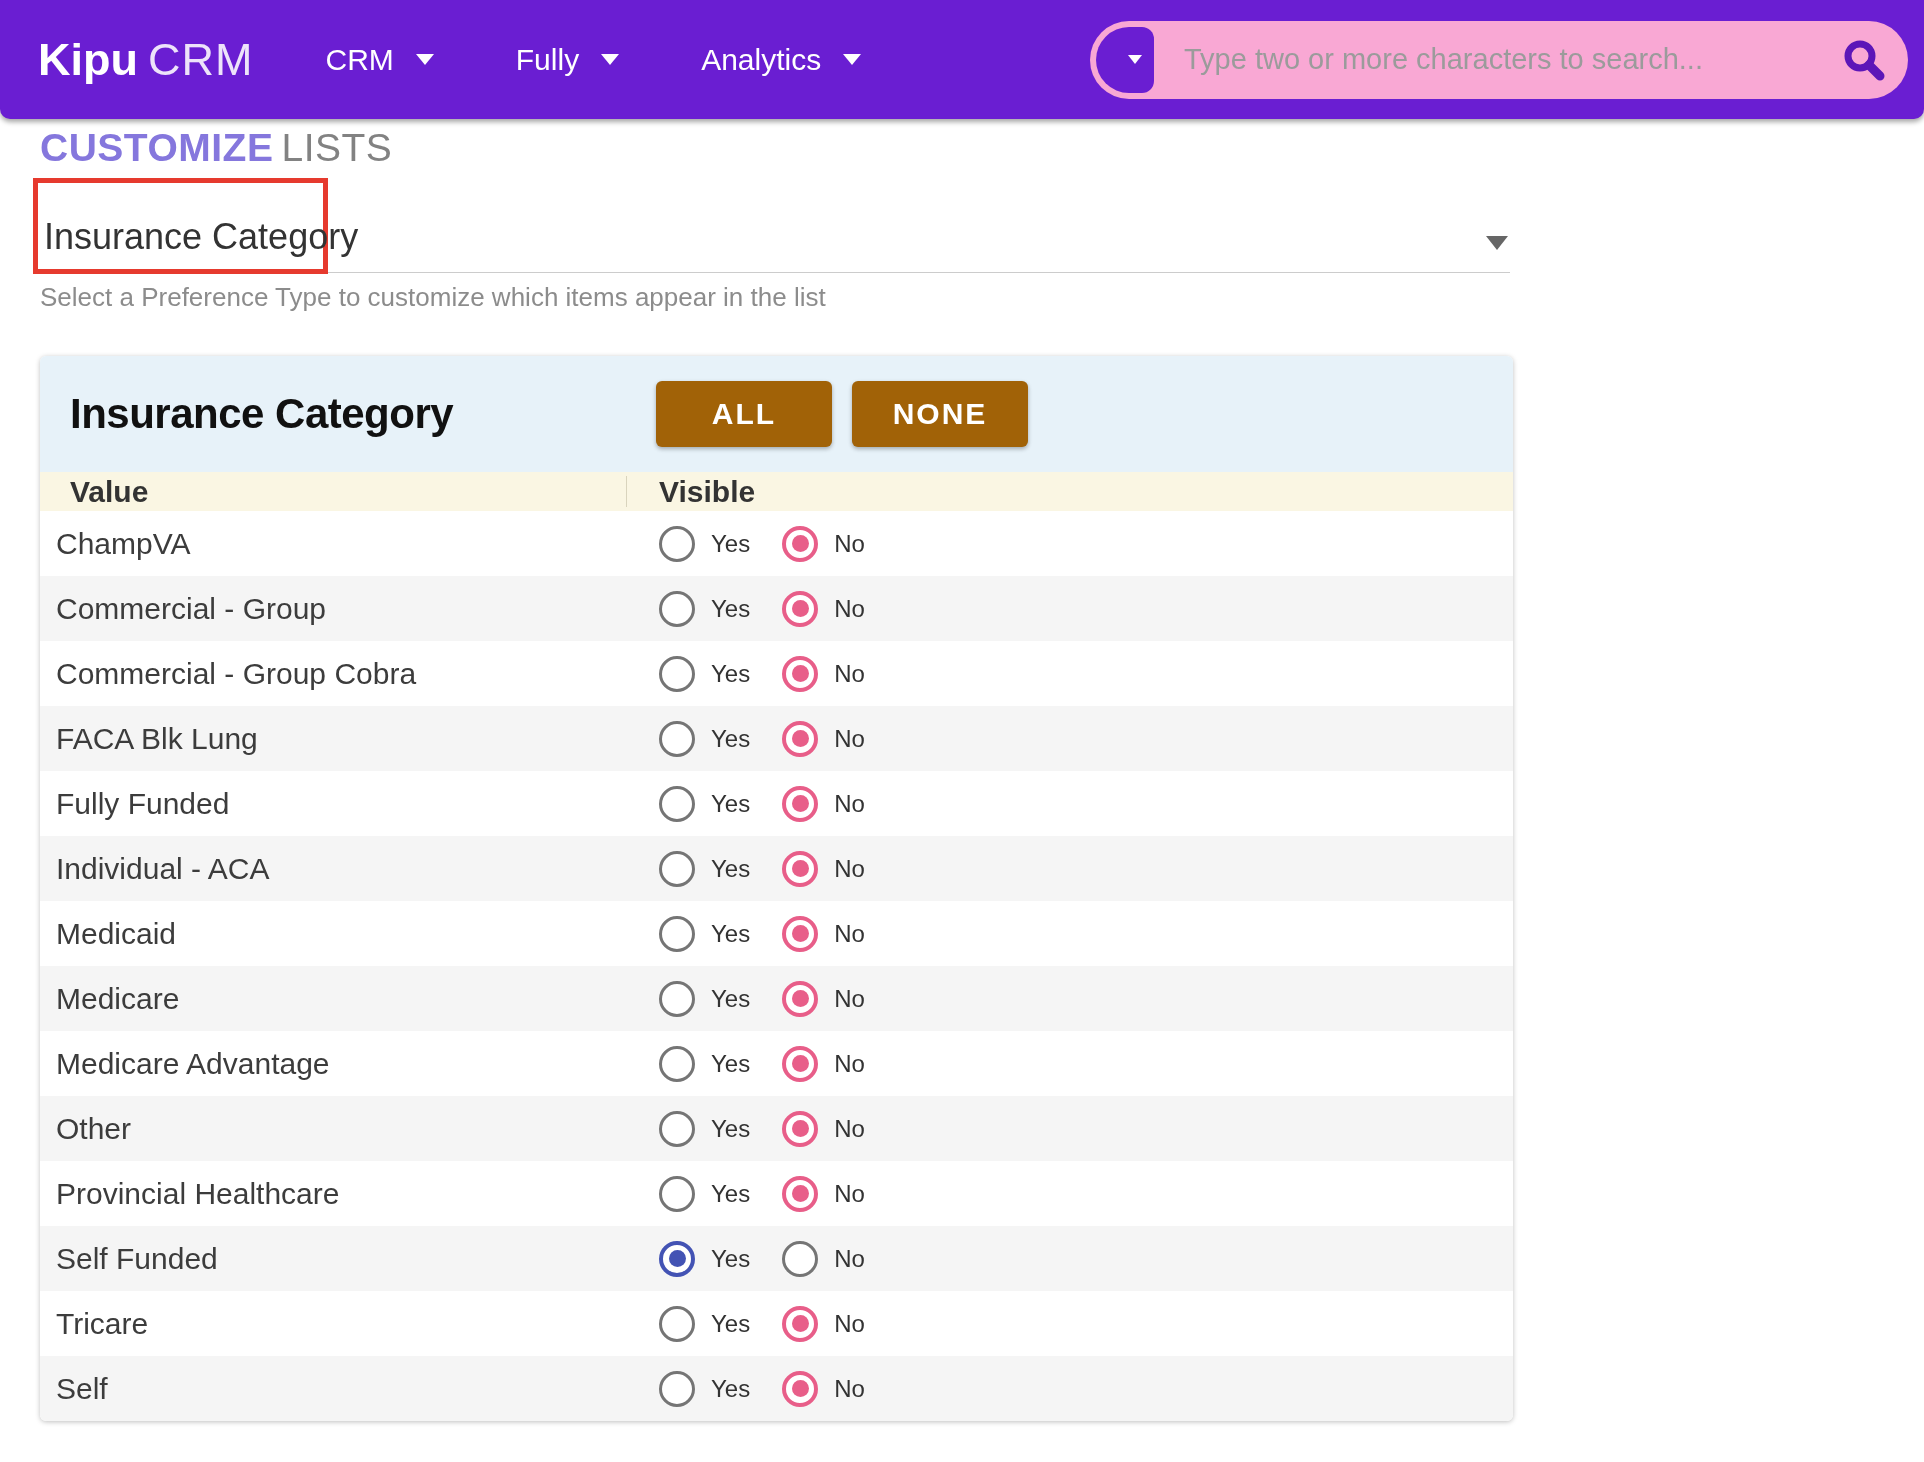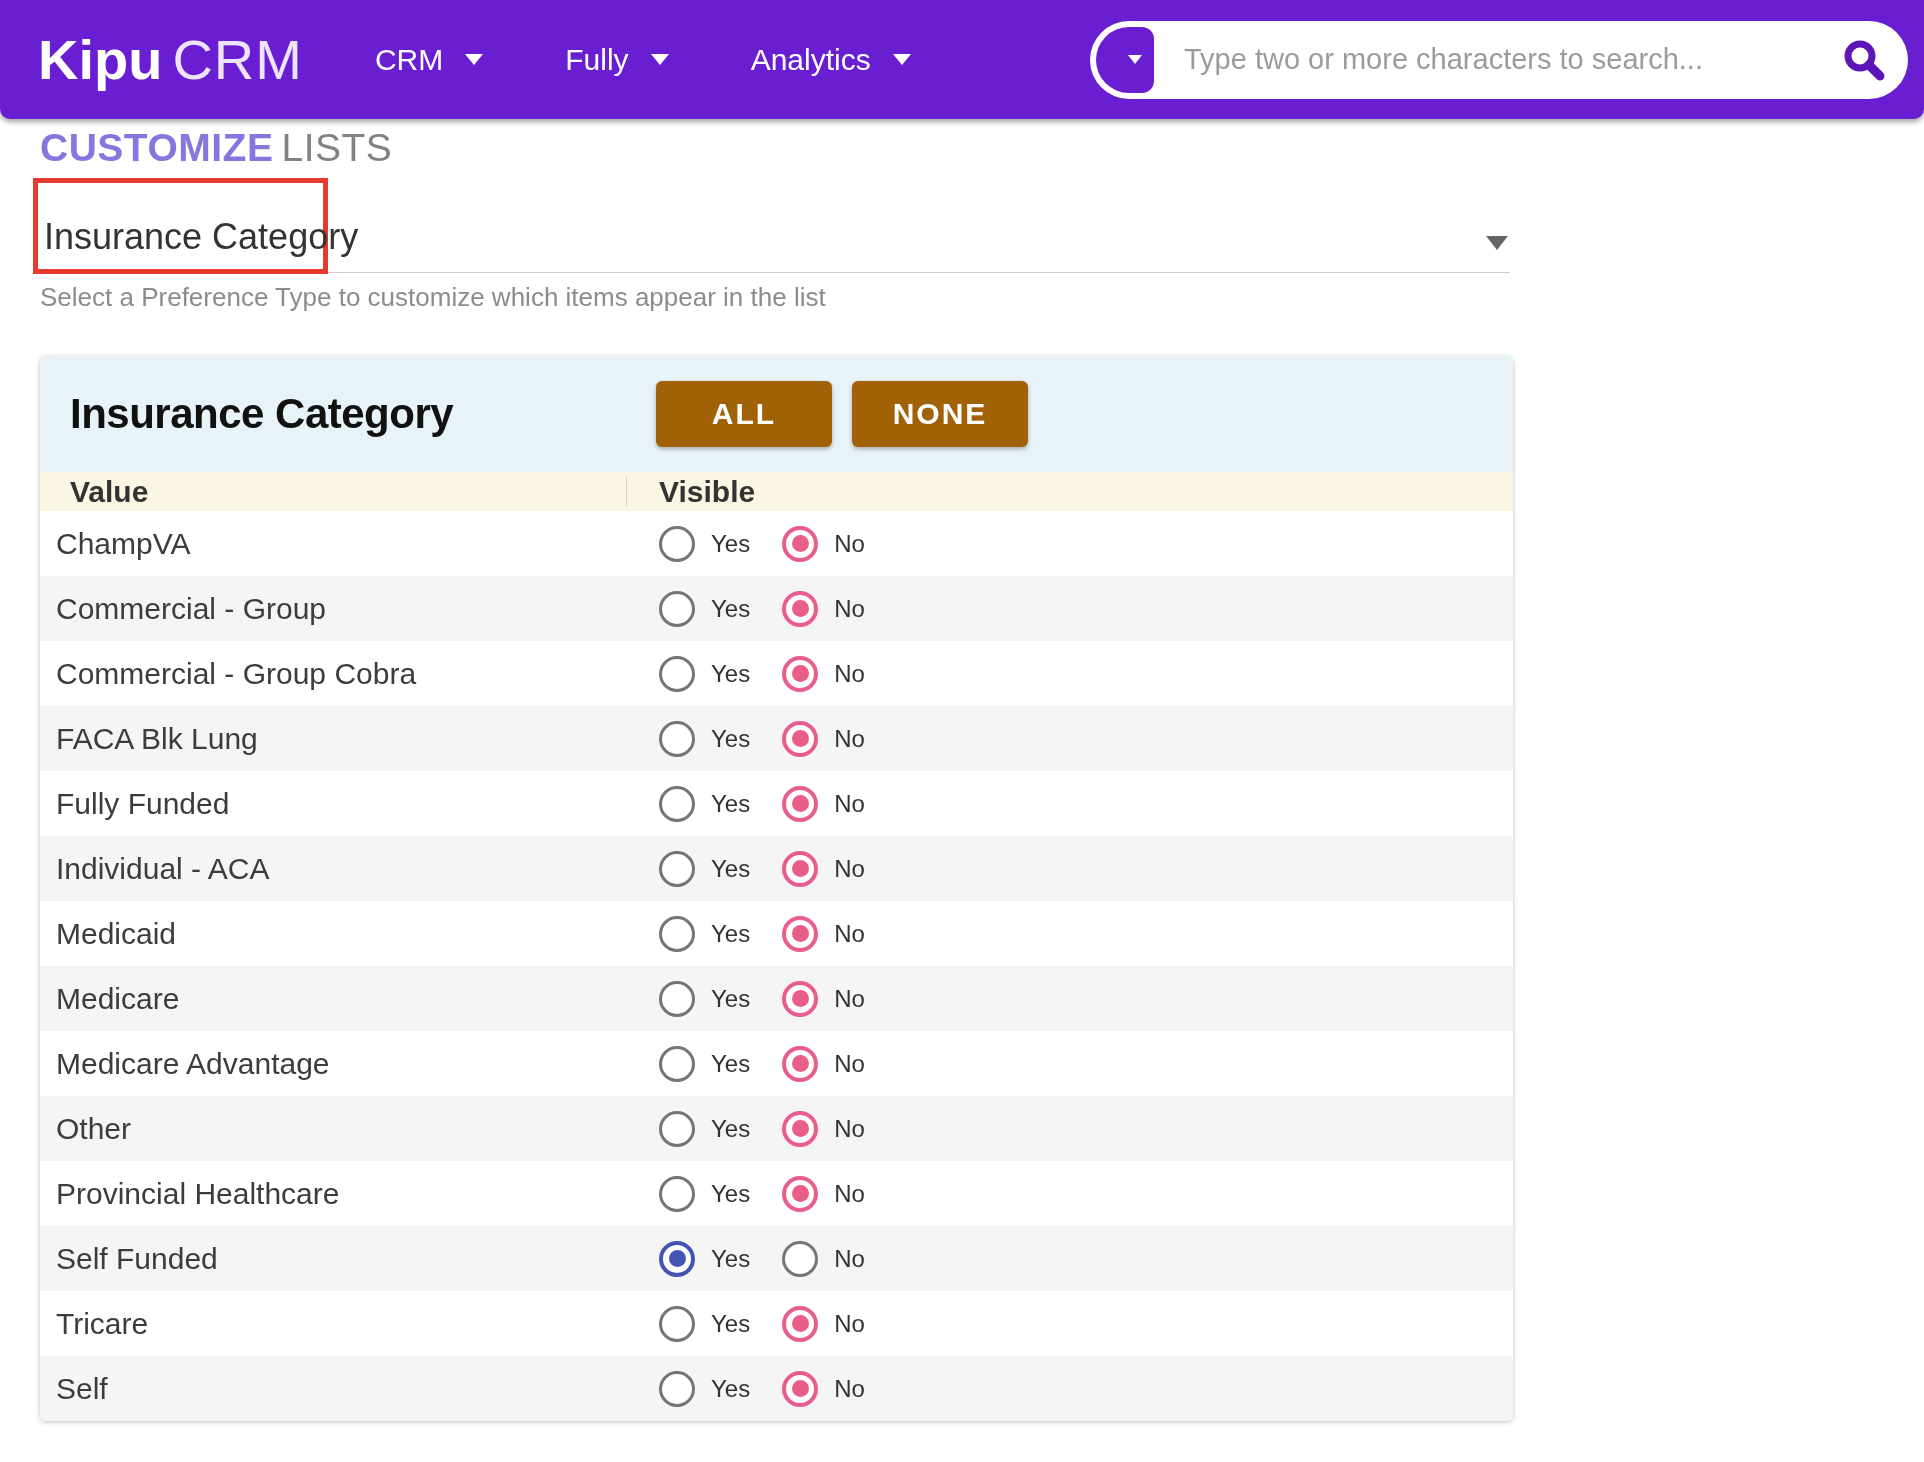--- a/index.html
+++ b/index.html
@@ -16,41 +16,41 @@
     height: 119px;
     background: #6a1ed2;
     display: flex;
     align-items: center;
     padding: 0 16px 0 38px;
     border-radius: 0 0 10px 10px;
     box-shadow: 0 3px 5px rgba(0,0,0,0.35);
     position: relative;
     z-index: 5;
   }
-  .logo { font-size: 56px; white-space: nowrap; margin-right: 72px; cursor: default; }
+  .logo { font-size: 45px; white-space: nowrap; margin-right: 72px; cursor: default; }
   .logo .logo-primary { color: #ffffff; font-weight: 700; }
   .logo .logo-secondary { color: rgba(255,255,255,0.88); font-weight: 300; margin-left: 10px; letter-spacing: 1px; }
 
   .nav { display: flex; align-items: center; }
   .nav-item {
     display: flex; align-items: center;
     color: #ffffff; font-size: 30px; font-weight: 400;
     margin-right: 82px; cursor: pointer; white-space: nowrap;
   }
   .caret-down {
     width: 0; height: 0; margin-left: 22px;
     border-left: 9px solid transparent;
     border-right: 9px solid transparent;
     border-top: 11px solid #ffffff;
   }
 
   .search-bar {
     margin-left: auto;
     width: 818px; height: 78px;
-    background: #ffffff;
+    background: #f9a8d4;
     border-radius: 39px;
     display: flex; align-items: center;
     overflow: hidden;
   }
   .search-scope {
     width: 58px; height: 66px;
     margin-left: 6px;
     background: #6a1ed2;
     border-radius: 33px 12px 12px 33px;
     display: flex; align-items: center; justify-content: flex-end;

